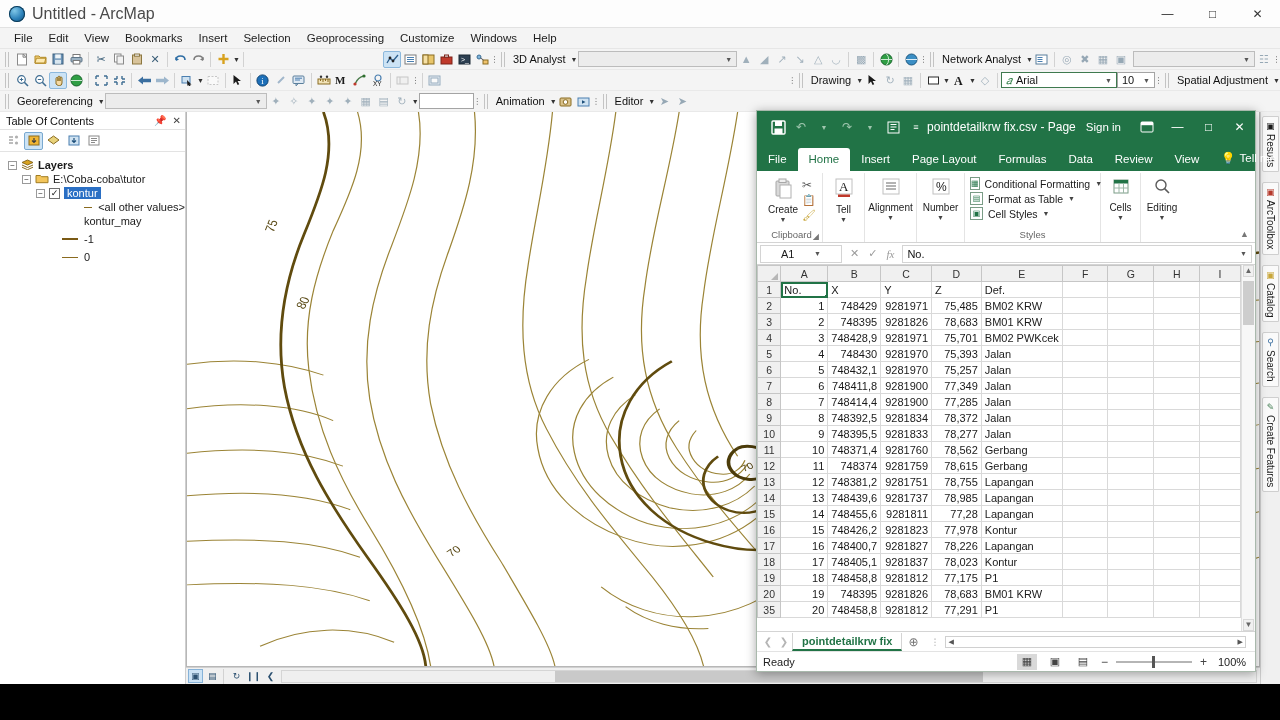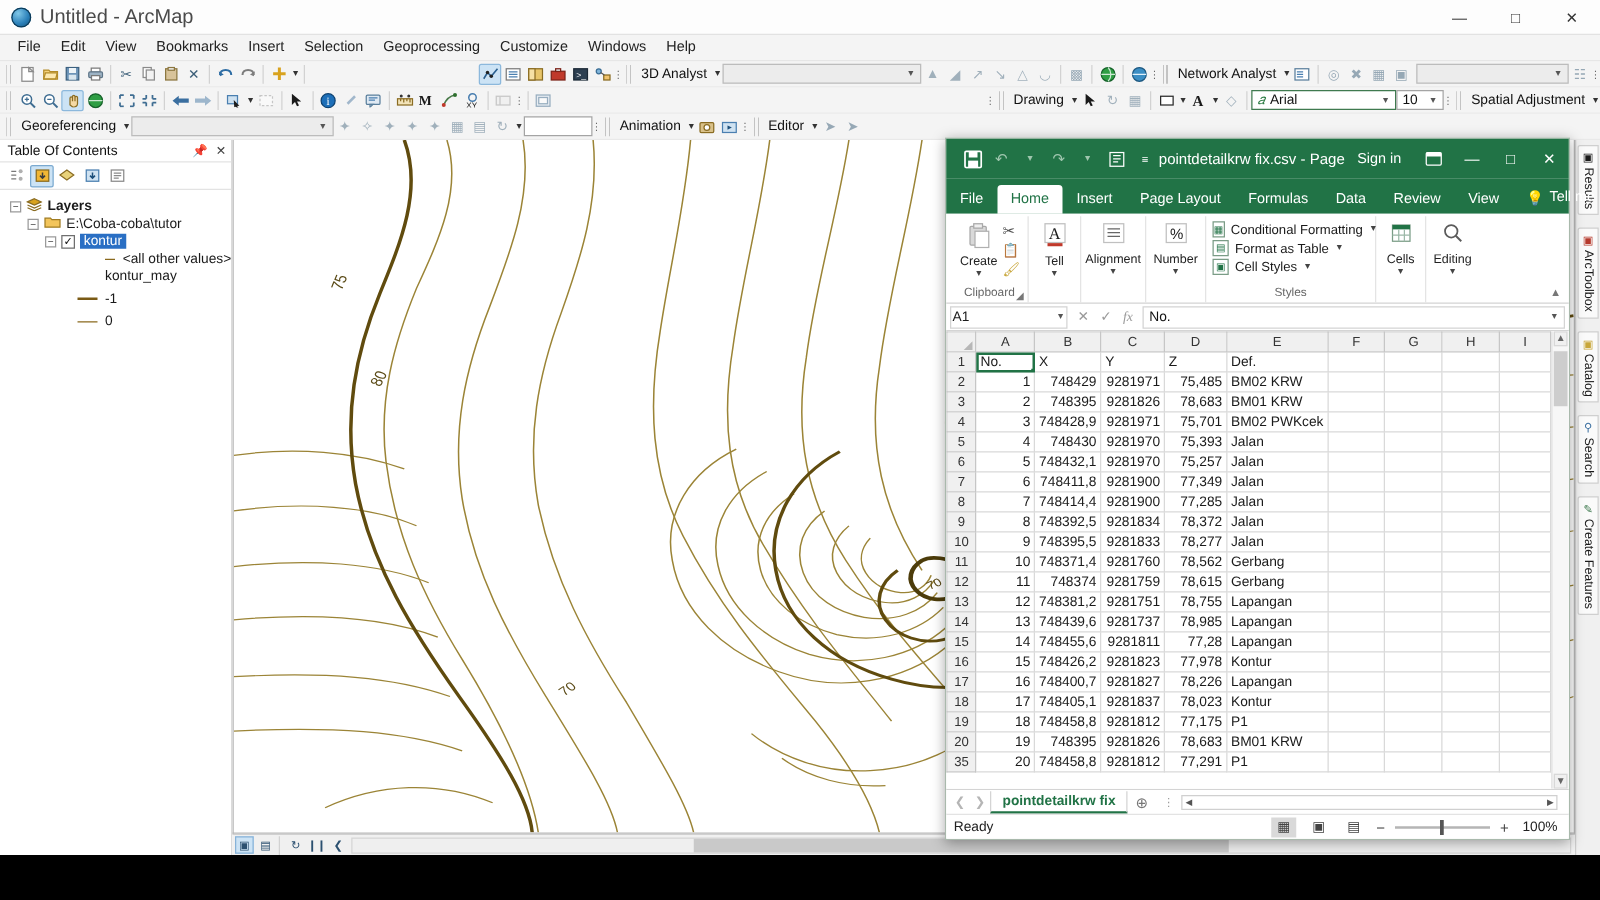--- a/index.html
+++ b/index.html
@@ -127,22 +127,22 @@
   .rb .cd { font-size:7px; color:#444; line-height:7px;}
   .rlist { display:flex; flex-direction:column; gap:2px; padding-top:2px;}
   .rlist .ri { display:flex; align-items:center; gap:5px; font-size:10.5px; color:#1a1a1a; white-space:nowrap;}
   .rlist .ri .sq { width:13px; height:13px; background:#fff; border:1px solid #7a9c86; font-size:8px;
      display:flex; align-items:center; justify-content:center; color:#217346;}
   .dlg { position:absolute; right:3px; bottom:1px; font-size:8px; color:#777; }
   .ribcollapse { position:absolute; right:6px; bottom:3px; font-size:9px; color:#777;}
 
   .xl-fbar { height:22px; display:flex; align-items:center; background:#fff;
      border-bottom:1px solid #d4d4d4; flex:0 0 22px; padding:0 3px; }
-  .namebox { width:94px; height:18px; border:1px solid #d4d4d4; display:flex; align-items:center;
-     padding:0 1px; font-size:11px;justify-content:space-between; }
+  .namebox { width:82px; height:18px; border:1px solid #d4d4d4; display:flex; align-items:center;
+     padding:0 20px; font-size:11px;justify-content:space-between; }
   .namebox .arw { margin-left:auto; font-size:7px; color:#555;}
   .fxgrp { display:flex; align-items:center; gap:9px; padding:0 8px; color:#9a9a9a; font-size:11px;}
   .fxinput { flex:1; height:18px; border:1px solid #d4d4d4; display:flex; align-items:center;
      padding:0 4px; font-size:11px; color:#111;}
   .fxinput .arw { margin-left:auto; font-size:7px; color:#555;}
 
   
   .xl-gridwrap { flex:1; display:flex; min-height:0; background:#fff; position:relative; overflow:hidden;}
   .xl-grid { flex:1; overflow:hidden; position:relative; }
   table.sheet { border-collapse:collapse; table-layout:fixed; }

